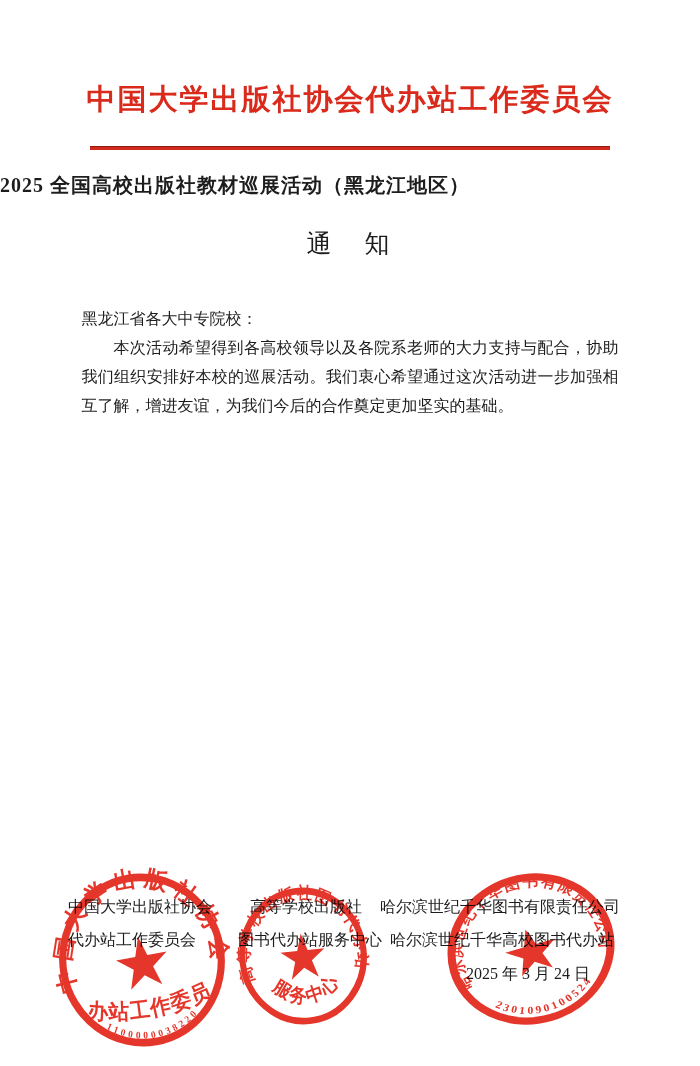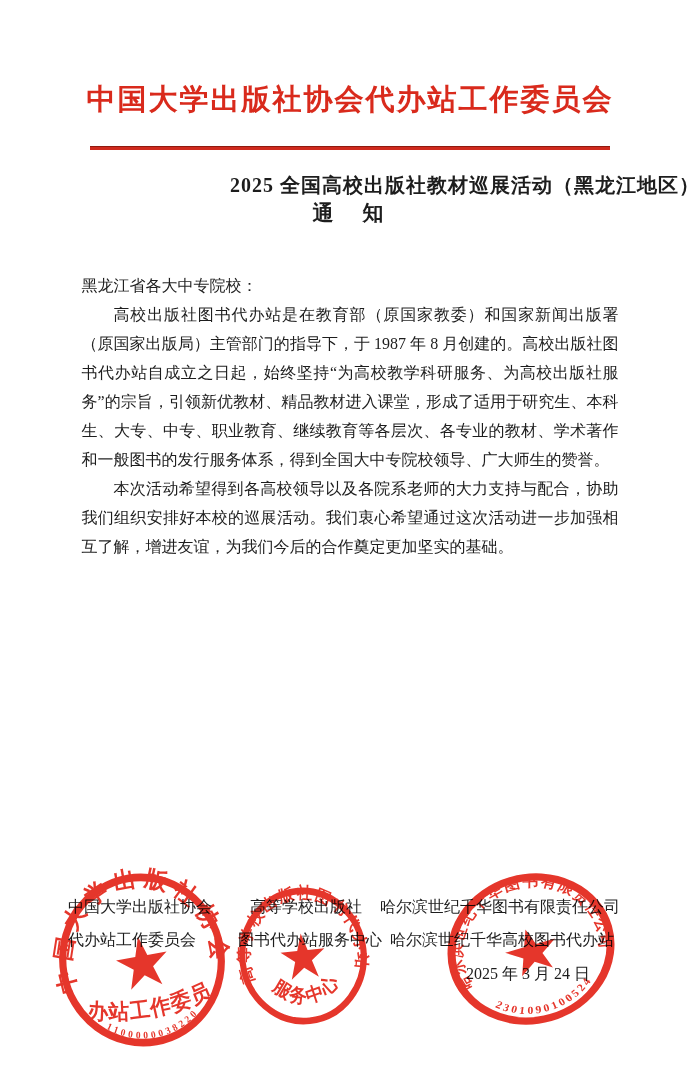--- a/index.html
+++ b/index.html
@@ -28,30 +28,30 @@
   }
   .red-rule{
     width:520px;
     height:4px;
     margin:26px auto 0 auto;
     background:var(--rule-red);
     border-top:1px solid #8f1a10;
   }
   .doc-title{
     margin-top:22px;
-    text-align:right;
+    text-align:left;
     font-size:20px;
     font-weight:bold;
     letter-spacing:1px;
   }
   .doc-subtitle{
-    margin-top:0;
+    margin-top:28px;
     text-align:center;
-    font-size:21px;
-    font-weight:bold;
+    font-size:25px;
+    font-weight:normal;
     letter-spacing:4px;
   }
   .body-text{
     width:537px;
     margin:44px auto 0 auto;
     font-size:16px;
     line-height:29px;
     text-align:justify;
   }
   .salutation{text-indent:0;}
@@ -94,21 +94,20 @@
   <div class="org-header">中国大学出版社协会代办站工作委员会</div>
 
   <div class="red-rule"></div>
 
   <div class="doc-title">2025 全国高校出版社教材巡展活动（黑龙江地区）</div>
 
   <div class="doc-subtitle">通　知</div>
 
   <div class="body-text">
     <p class="salutation">黑龙江省各大中专院校：</p>
-    <p class="para">高校出版社图书代办站是在教育部（原国家教委）和国家新闻出版署（原国家出版局）主管部门的指导下，于 1987 年 8 月创建的。高校出版社图书代办站自成立之日起，始终坚持“为高校教学科研服务、为高校出版社服务”的宗旨，引领新优教材、精品教材进入课堂，形成了适用于研究生、本科生、大专、中专、职业教育、继续教育等各层次、各专业的教材、学术著作和一般图书的发行服务体系，得到全国大中专院校领导、广大师生的赞誉。</p>
     <p class="para">本次活动希望得到各高校领导以及各院系老师的大力支持与配合，协助我们组织安排好本校的巡展活动。我们衷心希望通过这次活动进一步加强相互了解，增进友谊，为我们今后的合作奠定更加坚实的基础。</p>
   </div>
 
   <div class="signature-block">
 
     <span class="sig-line sig-c1-l1">中国大学出版社协会</span>
     <span class="sig-line sig-c1-l2">代办站工作委员会</span>
 
     <span class="sig-line sig-c2-l1">高等学校出版社</span>
     <span class="sig-line sig-c2-l2">图书代办站服务中心</span>

